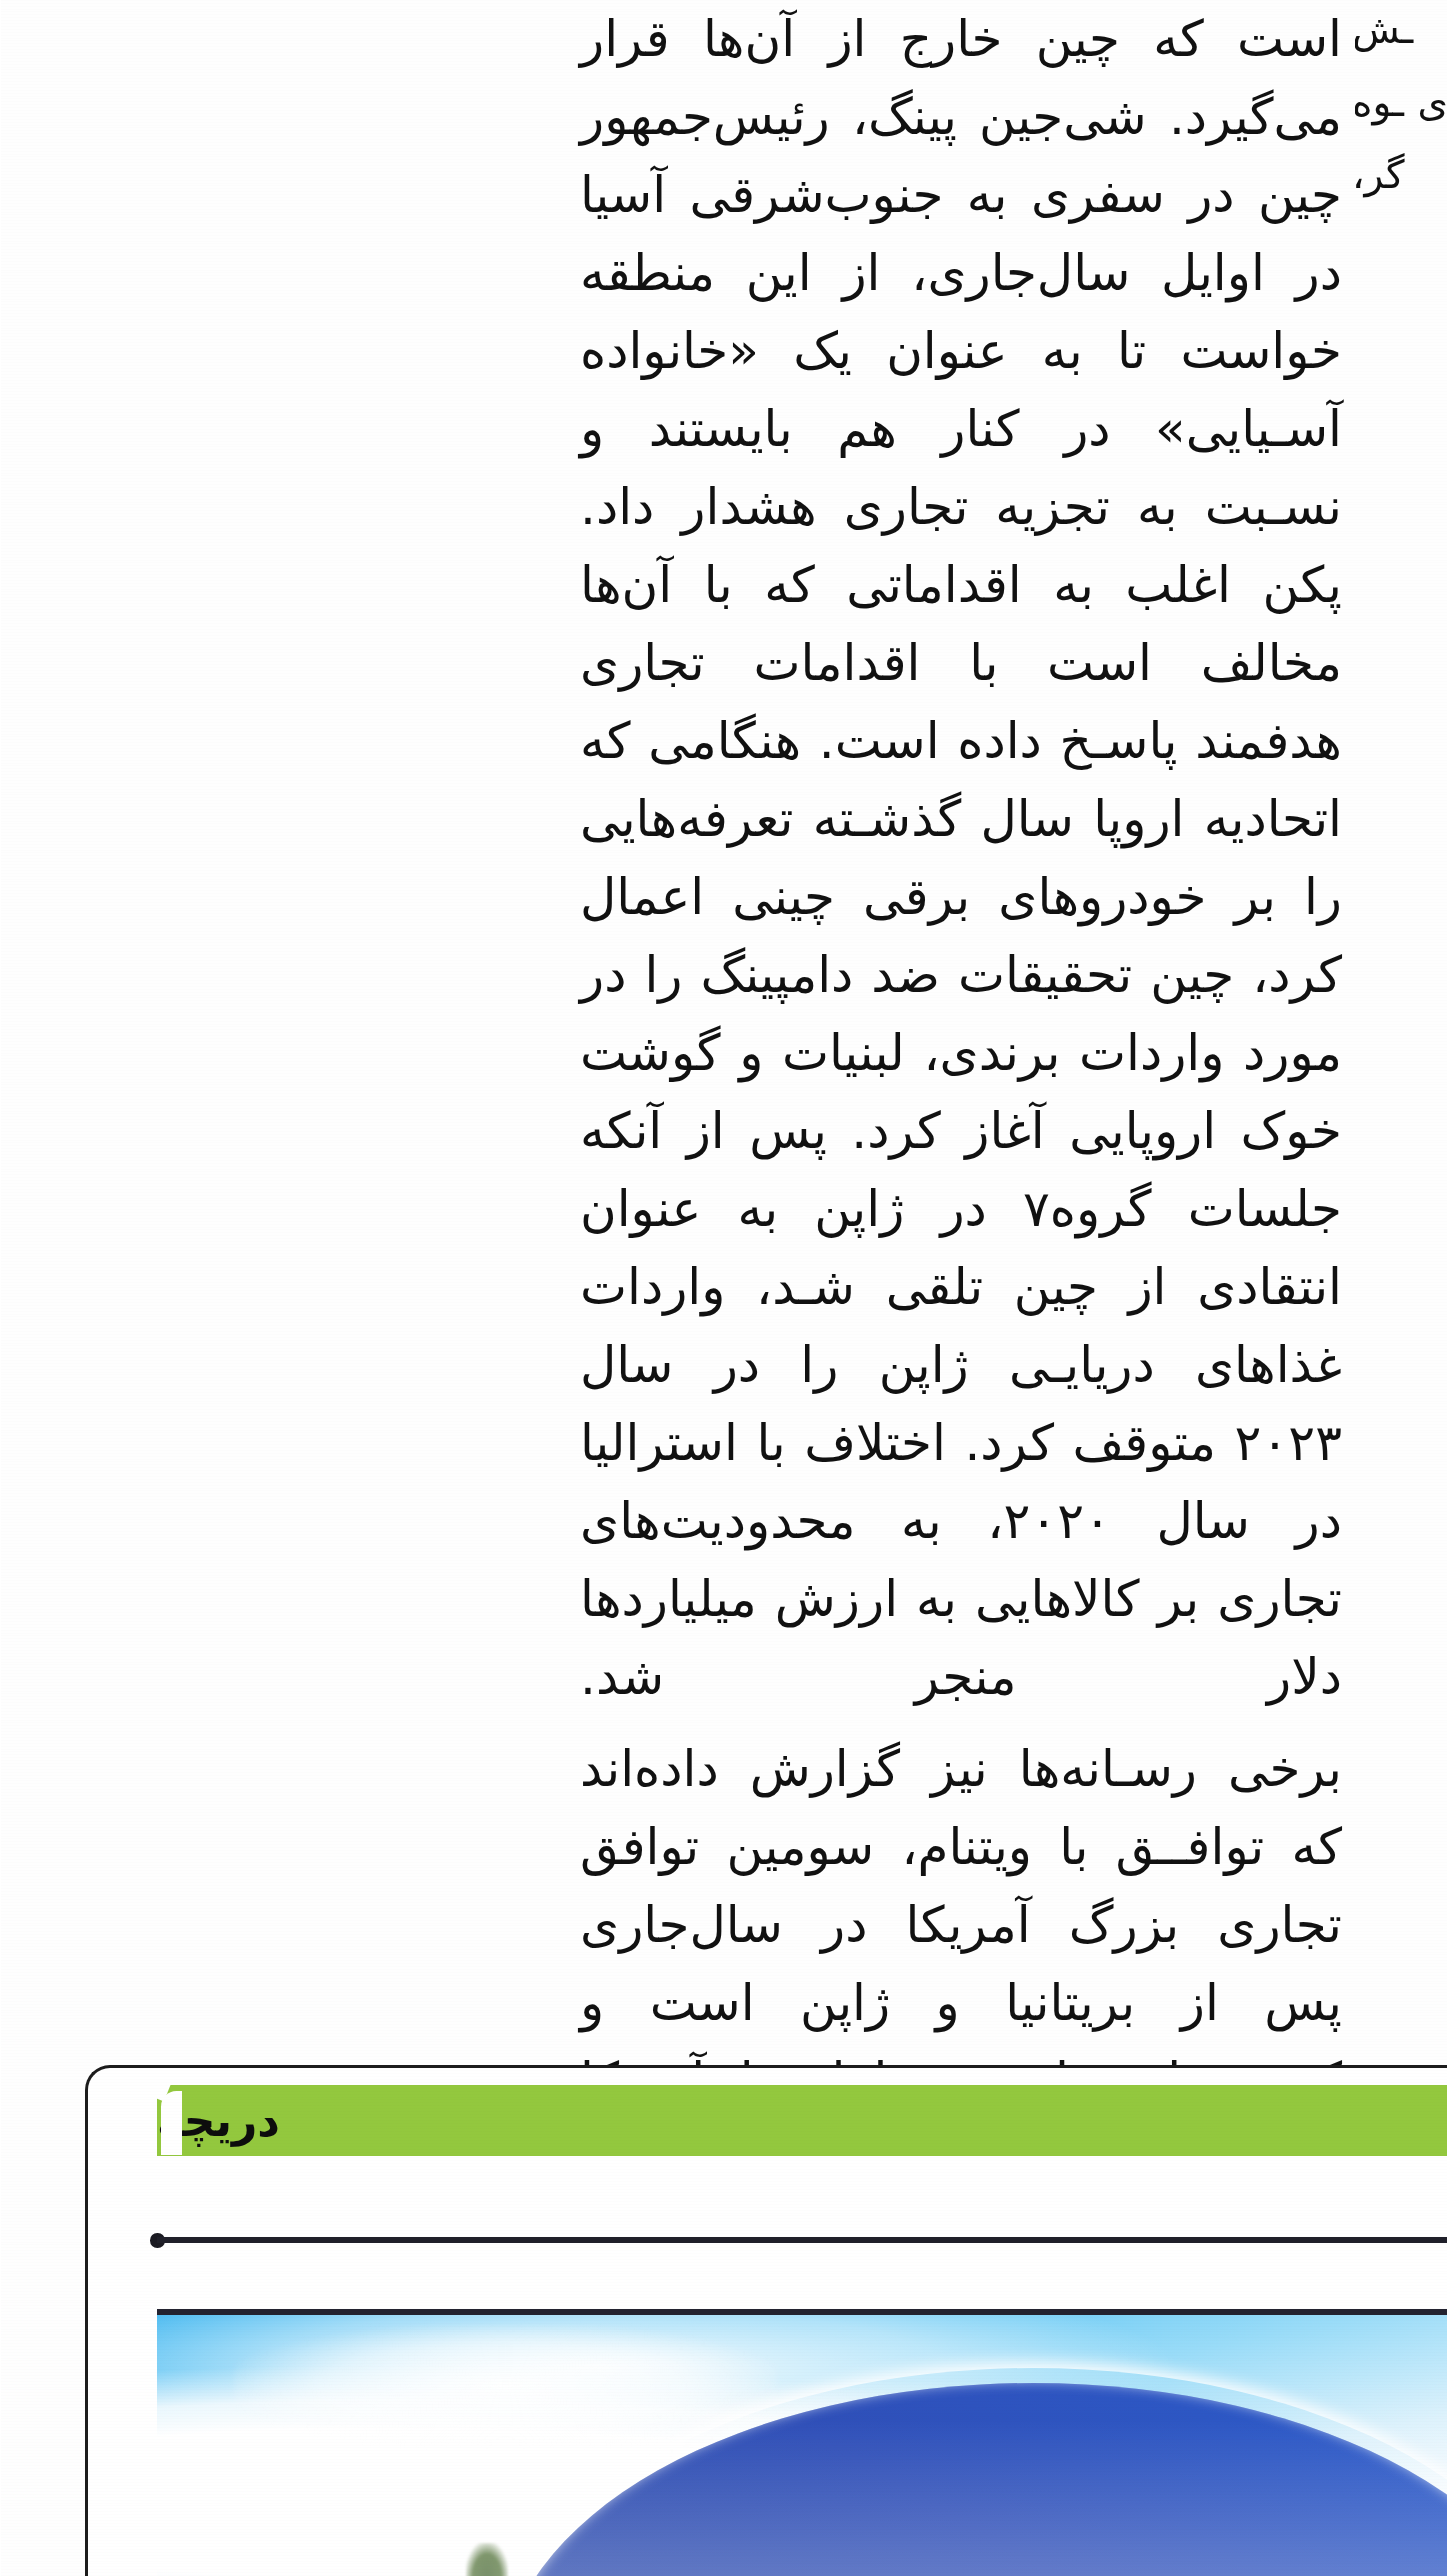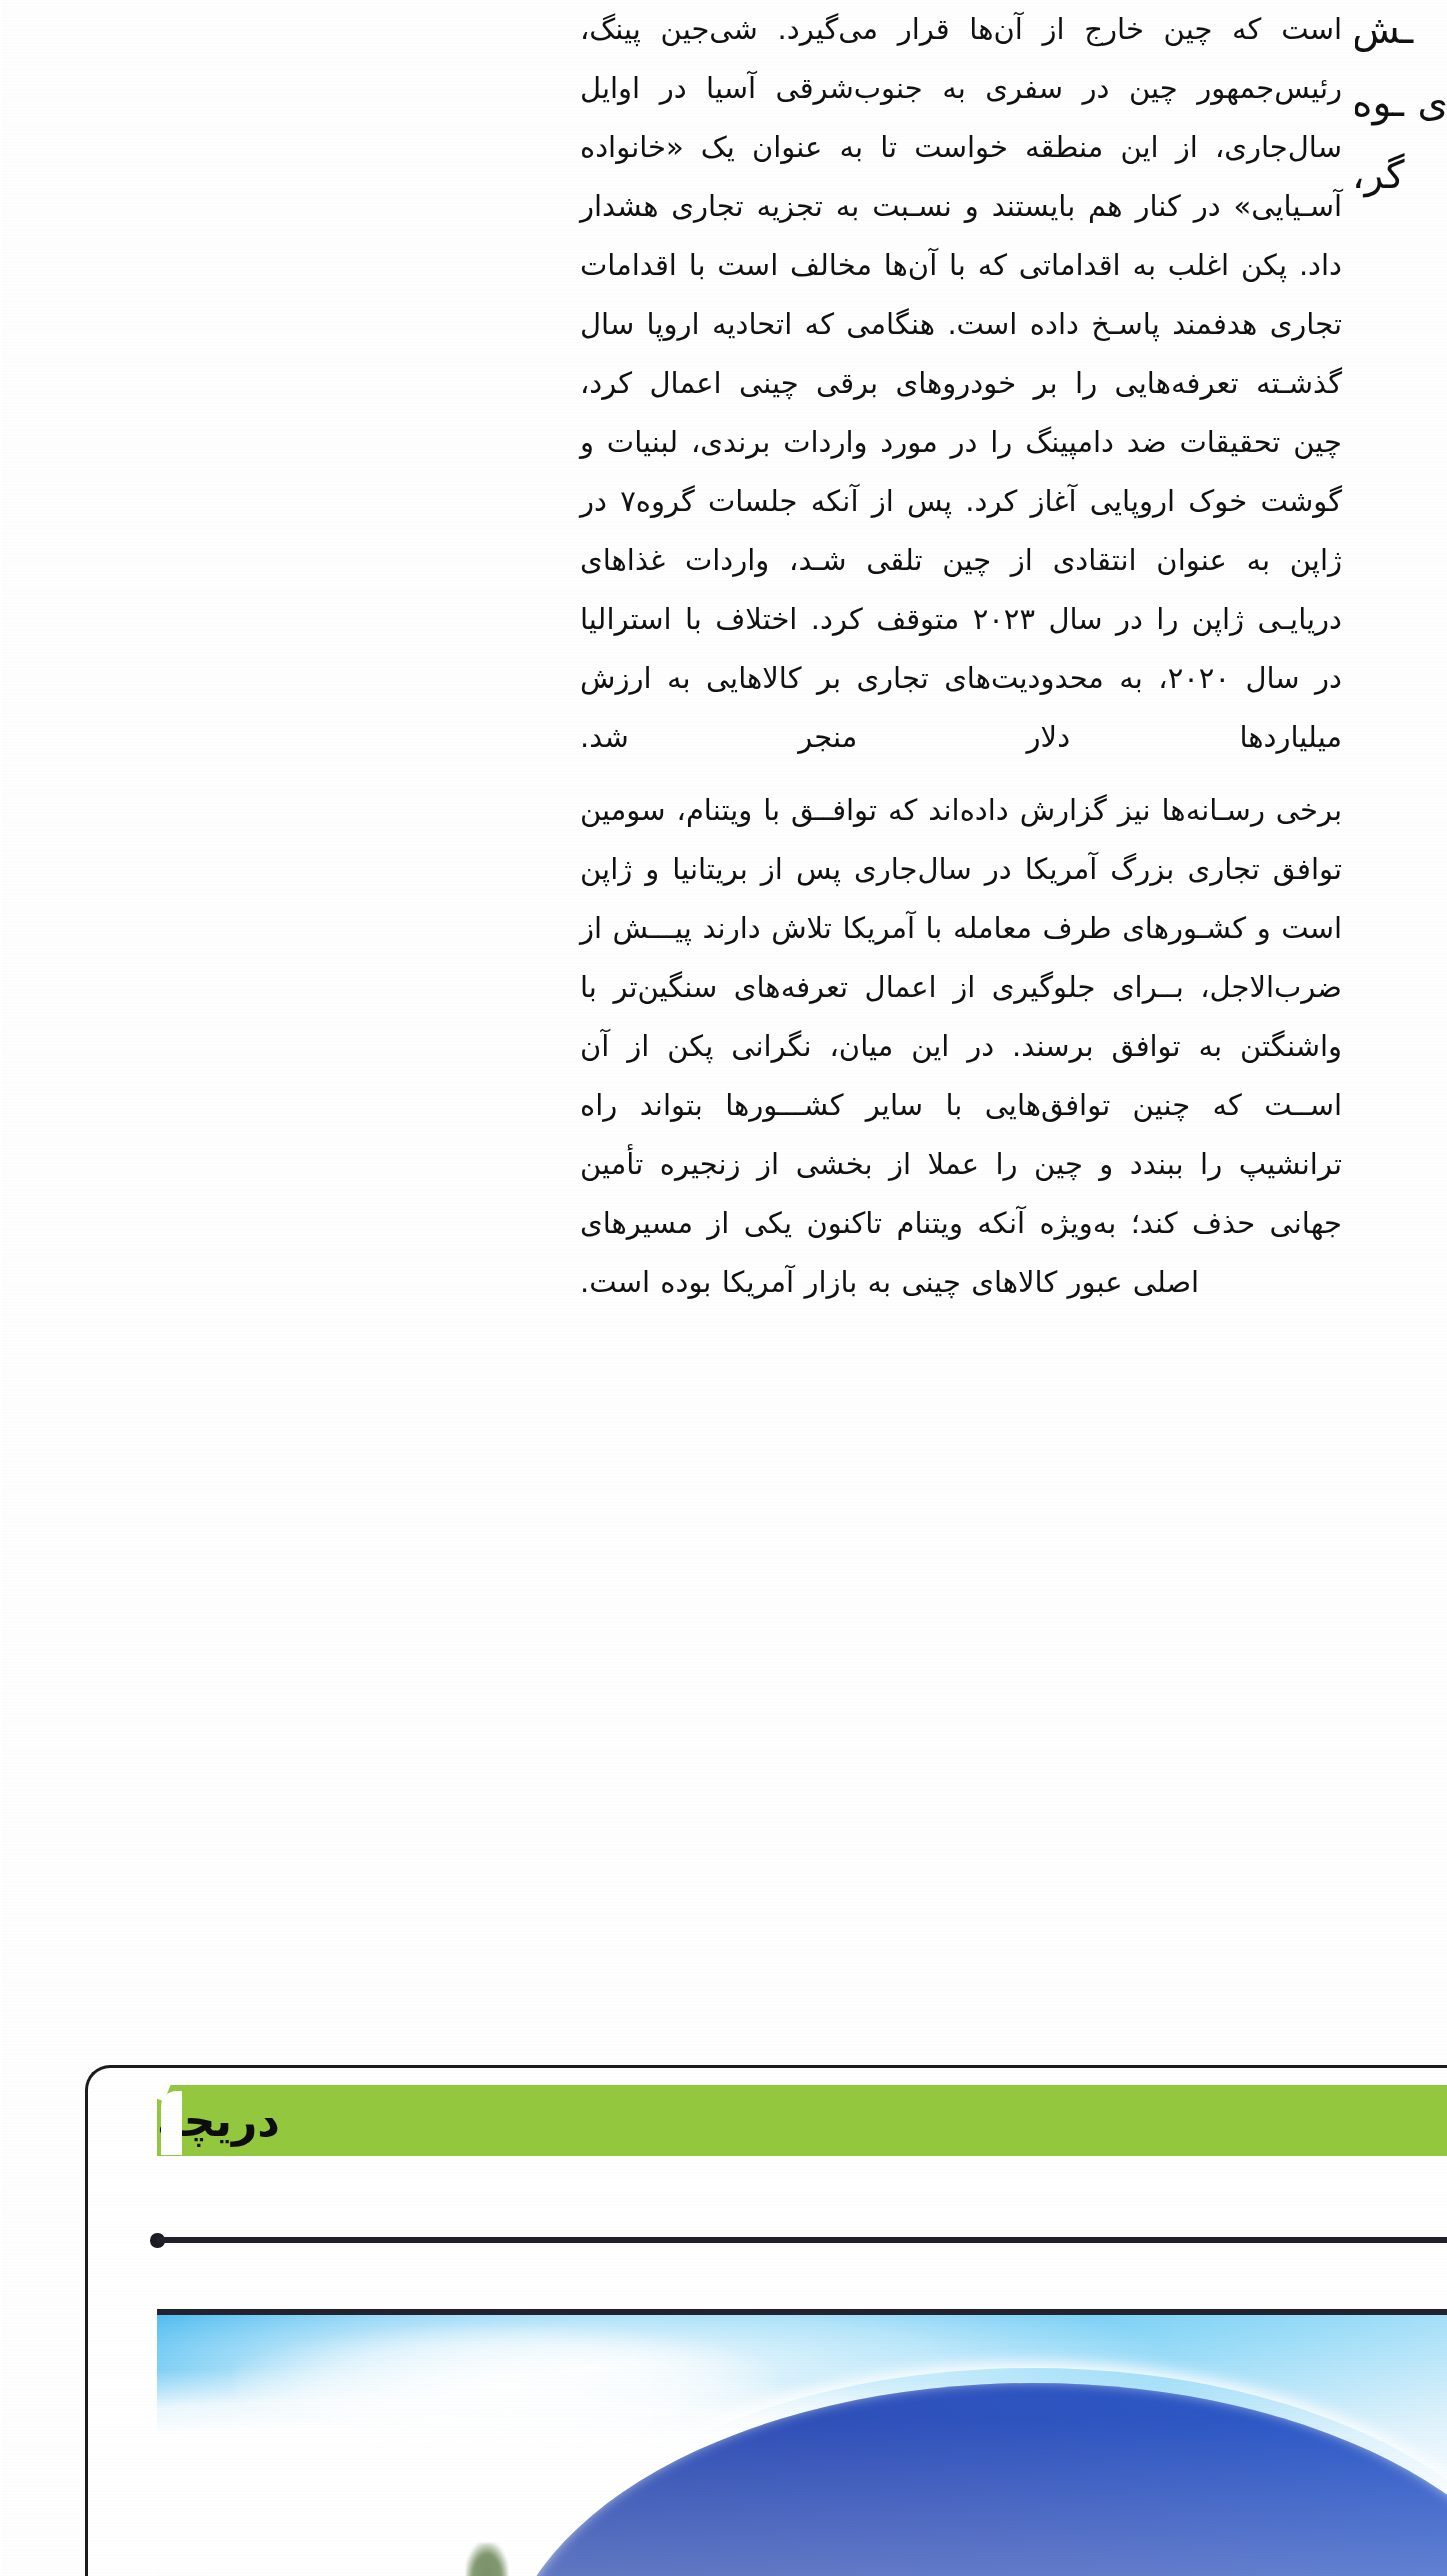--- a/index.html
+++ b/index.html
@@ -42,22 +42,22 @@
     right: 106px;        
     width: 762px;
     direction: rtl;
     text-align: justify;
     text-align-last: justify;
   }
 
   .para {
     margin: 0 0 13.5px 0;
     font-family: "DejaVu Sans", "Liberation Sans", sans-serif;
-    font-size: 29px;
-    line-height: 59px;
+    font-size: 50px;
+    line-height: 78px;
     color: #111111;
     letter-spacing: 0.2px;
     text-align: justify;
     text-align-last: justify;
     word-spacing: 1px;
   }
   .para.last-line-right { text-align-last: left; }
 
   
   .edge-col {

